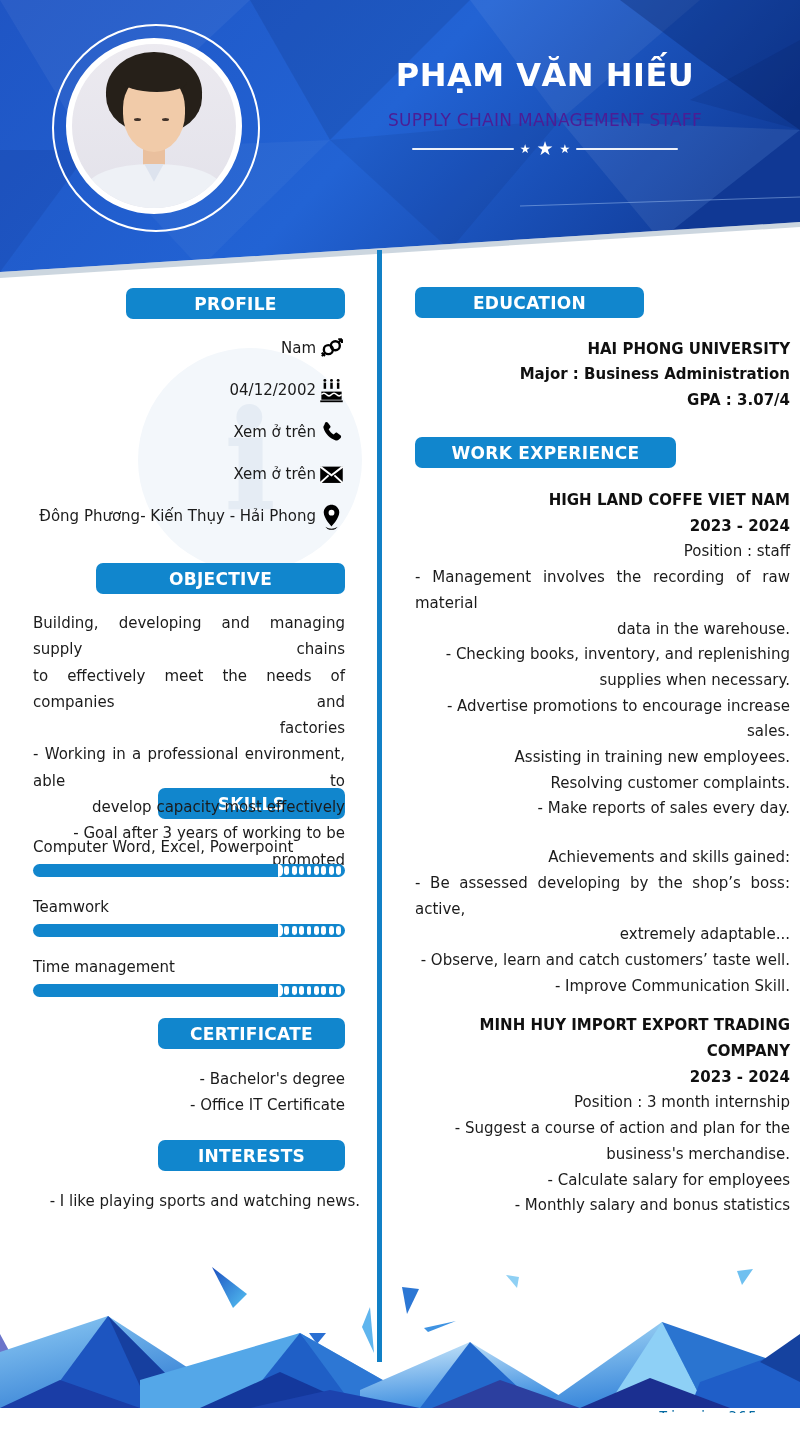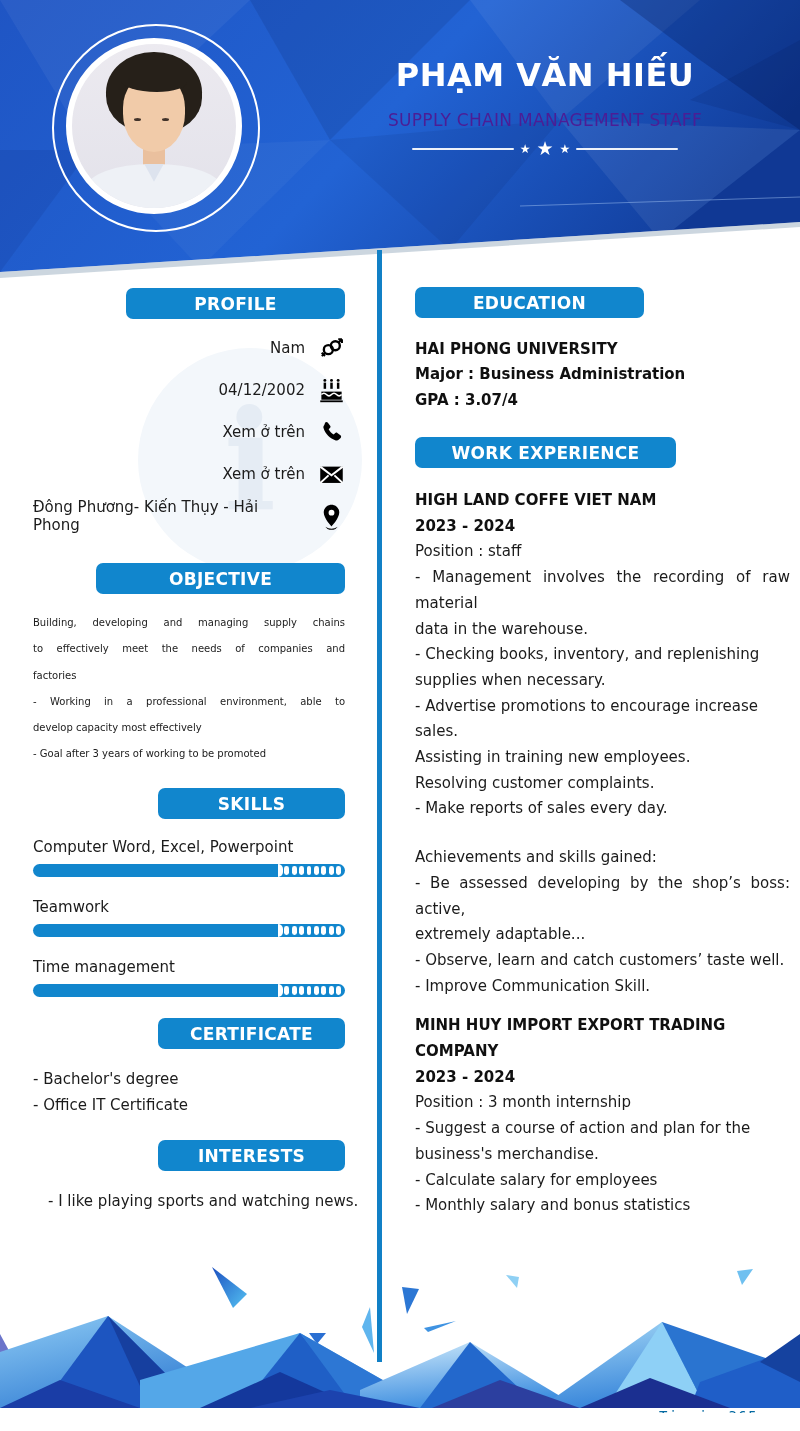--- a/index.html
+++ b/index.html
@@ -45,26 +45,26 @@
   #pill-interests{left:158px;top:1140px;width:187px;}
   #pill-education{left:415px;top:287px;width:229px;}
   #pill-work{left:415px;top:437px;width:261px;}
 
   
   .watermark{position:absolute;left:138px;top:348px;width:224px;height:224px;border-radius:50%;
              background:#f3f7fb;display:flex;align-items:center;justify-content:center;z-index:0;}
   .watermark span{font-size:138px;font-weight:bold;color:#e5ecf4;
                   font-family:"DejaVu Serif","Liberation Serif",serif;}
   .profile-rows{position:absolute;left:33px;top:334px;width:312px;z-index:1;}
-  .prow{display:flex;justify-content:flex-end;align-items:center;gap:13px;height:28px;
+  .prow{display:flex;justify-content:flex-end;align-items:center;gap:2px;height:28px;
         margin-bottom:14px;font-size:15px;}
   .prow svg{width:27px;height:27px;flex:0 0 27px;}
-  .objective-text{position:absolute;left:33px;top:610px;width:312px;font-size:10px;
+  .objective-text{position:absolute;left:33px;top:610px;width:312px;font-size:15px;
                   line-height:26.3px;z-index:1;}
-  .line{white-space:normal;}
+  .line{white-space:normal;text-align:right;}
   .line.stretch{text-align:justify;text-align-last:justify;}
   .skills{position:absolute;left:33px;top:838px;width:312px;z-index:1;}
   .skill{margin-bottom:21px;}
   .skill-label{font-size:15px;margin-bottom:8px;}
   .bar{position:relative;height:13px;background:#1186cd;border-radius:7px;}
   .dots{position:absolute;right:4px;top:2px;display:flex;gap:2.6px;}
   .dot{width:4.8px;height:9px;background:#fff;border-radius:2.4px;}
   .notch{position:absolute;right:62px;top:0;width:5px;height:13px;background:#fff;
          border-radius:0 7px 7px 0;}
   .cert-items{position:absolute;left:33px;top:1066px;width:312px;font-size:15px;

